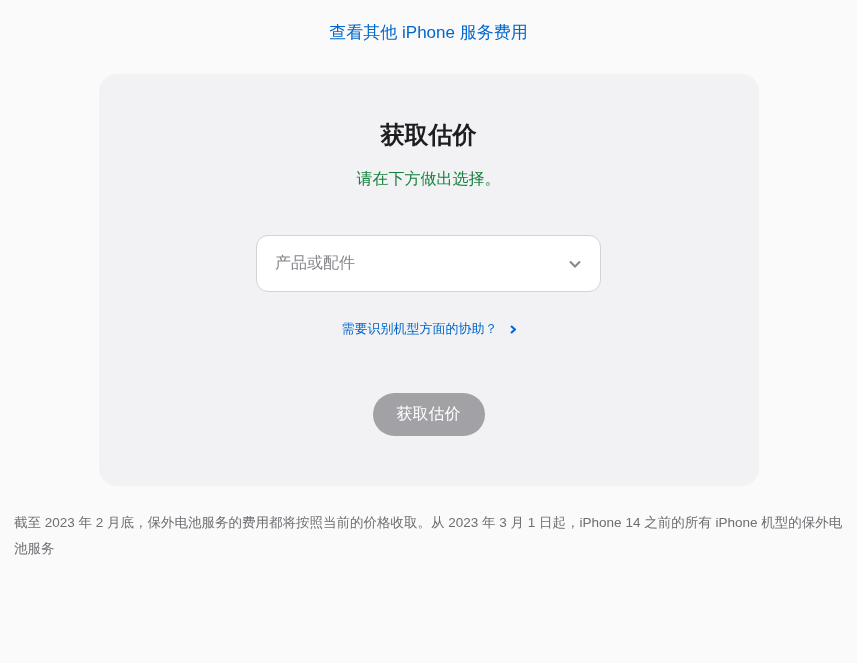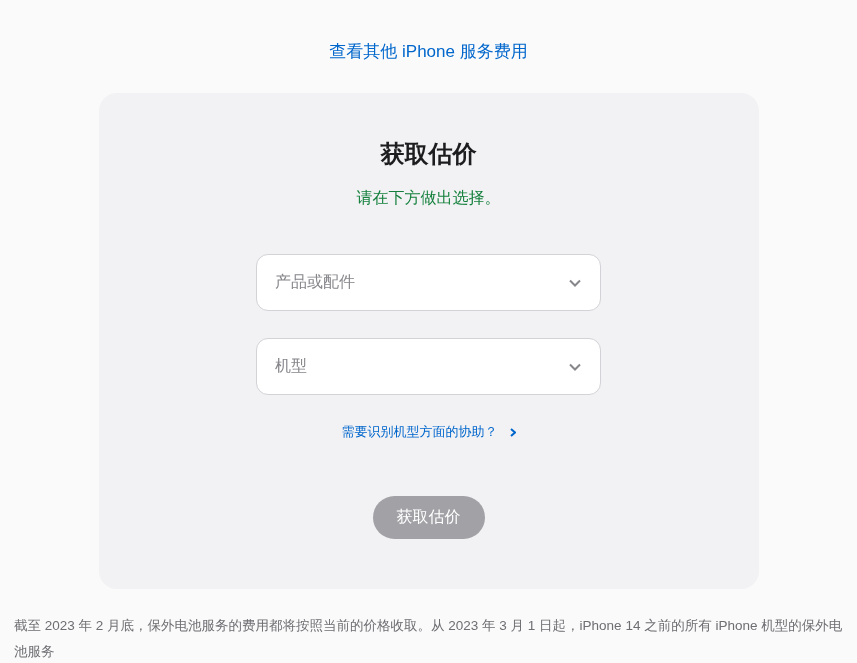--- a/index.html
+++ b/index.html
@@ -9,21 +9,21 @@
     }
     body {
       font-family: -apple-system, BlinkMacSystemFont, "SF Pro Text", "Helvetica Neue", Arial, sans-serif;
       background: #fafafa;
       width: 857px;
       height: 663px;
       overflow: hidden;
     }
     .top-link {
       text-align: center;
-      padding-top: 40px;
+      padding-top: 21px;
       padding-bottom: 30px;
     }
     .top-link a {
       color: #0066cc;
       text-decoration: none;
       font-size: 17px;
     }
     .card {
       background: #f2f2f4;
       border-radius: 18px;
@@ -131,30 +131,20 @@
     <div class="select-box">
       <span>产品或配件</span>
       <span class="chevron">
         <svg viewBox="0 0 12 8">
             <polyline points="1,1.5 6,6.5 11,1.5"></polyline>
           </svg>
       </span>
     </div>
   </div>
 
-  <div class="select-wrapper">
-    <div class="select-box">
-      <span>机型</span>
-      <span class="chevron">
-        <svg viewBox="0 0 12 8">
-            <polyline points="1,1.5 6,6.5 11,1.5"></polyline>
-          </svg>
-      </span>
-    </div>
-  </div>
 
   <a href="#" class="help-link">
     <span>需要识别机型方面的协助？</span>
     <span class="chevron-right">
       <svg viewBox="0 0 6 9">
           <polyline points="1,1 5,4.5 1,8"></polyline>
         </svg>
     </span>
   </a>
 

